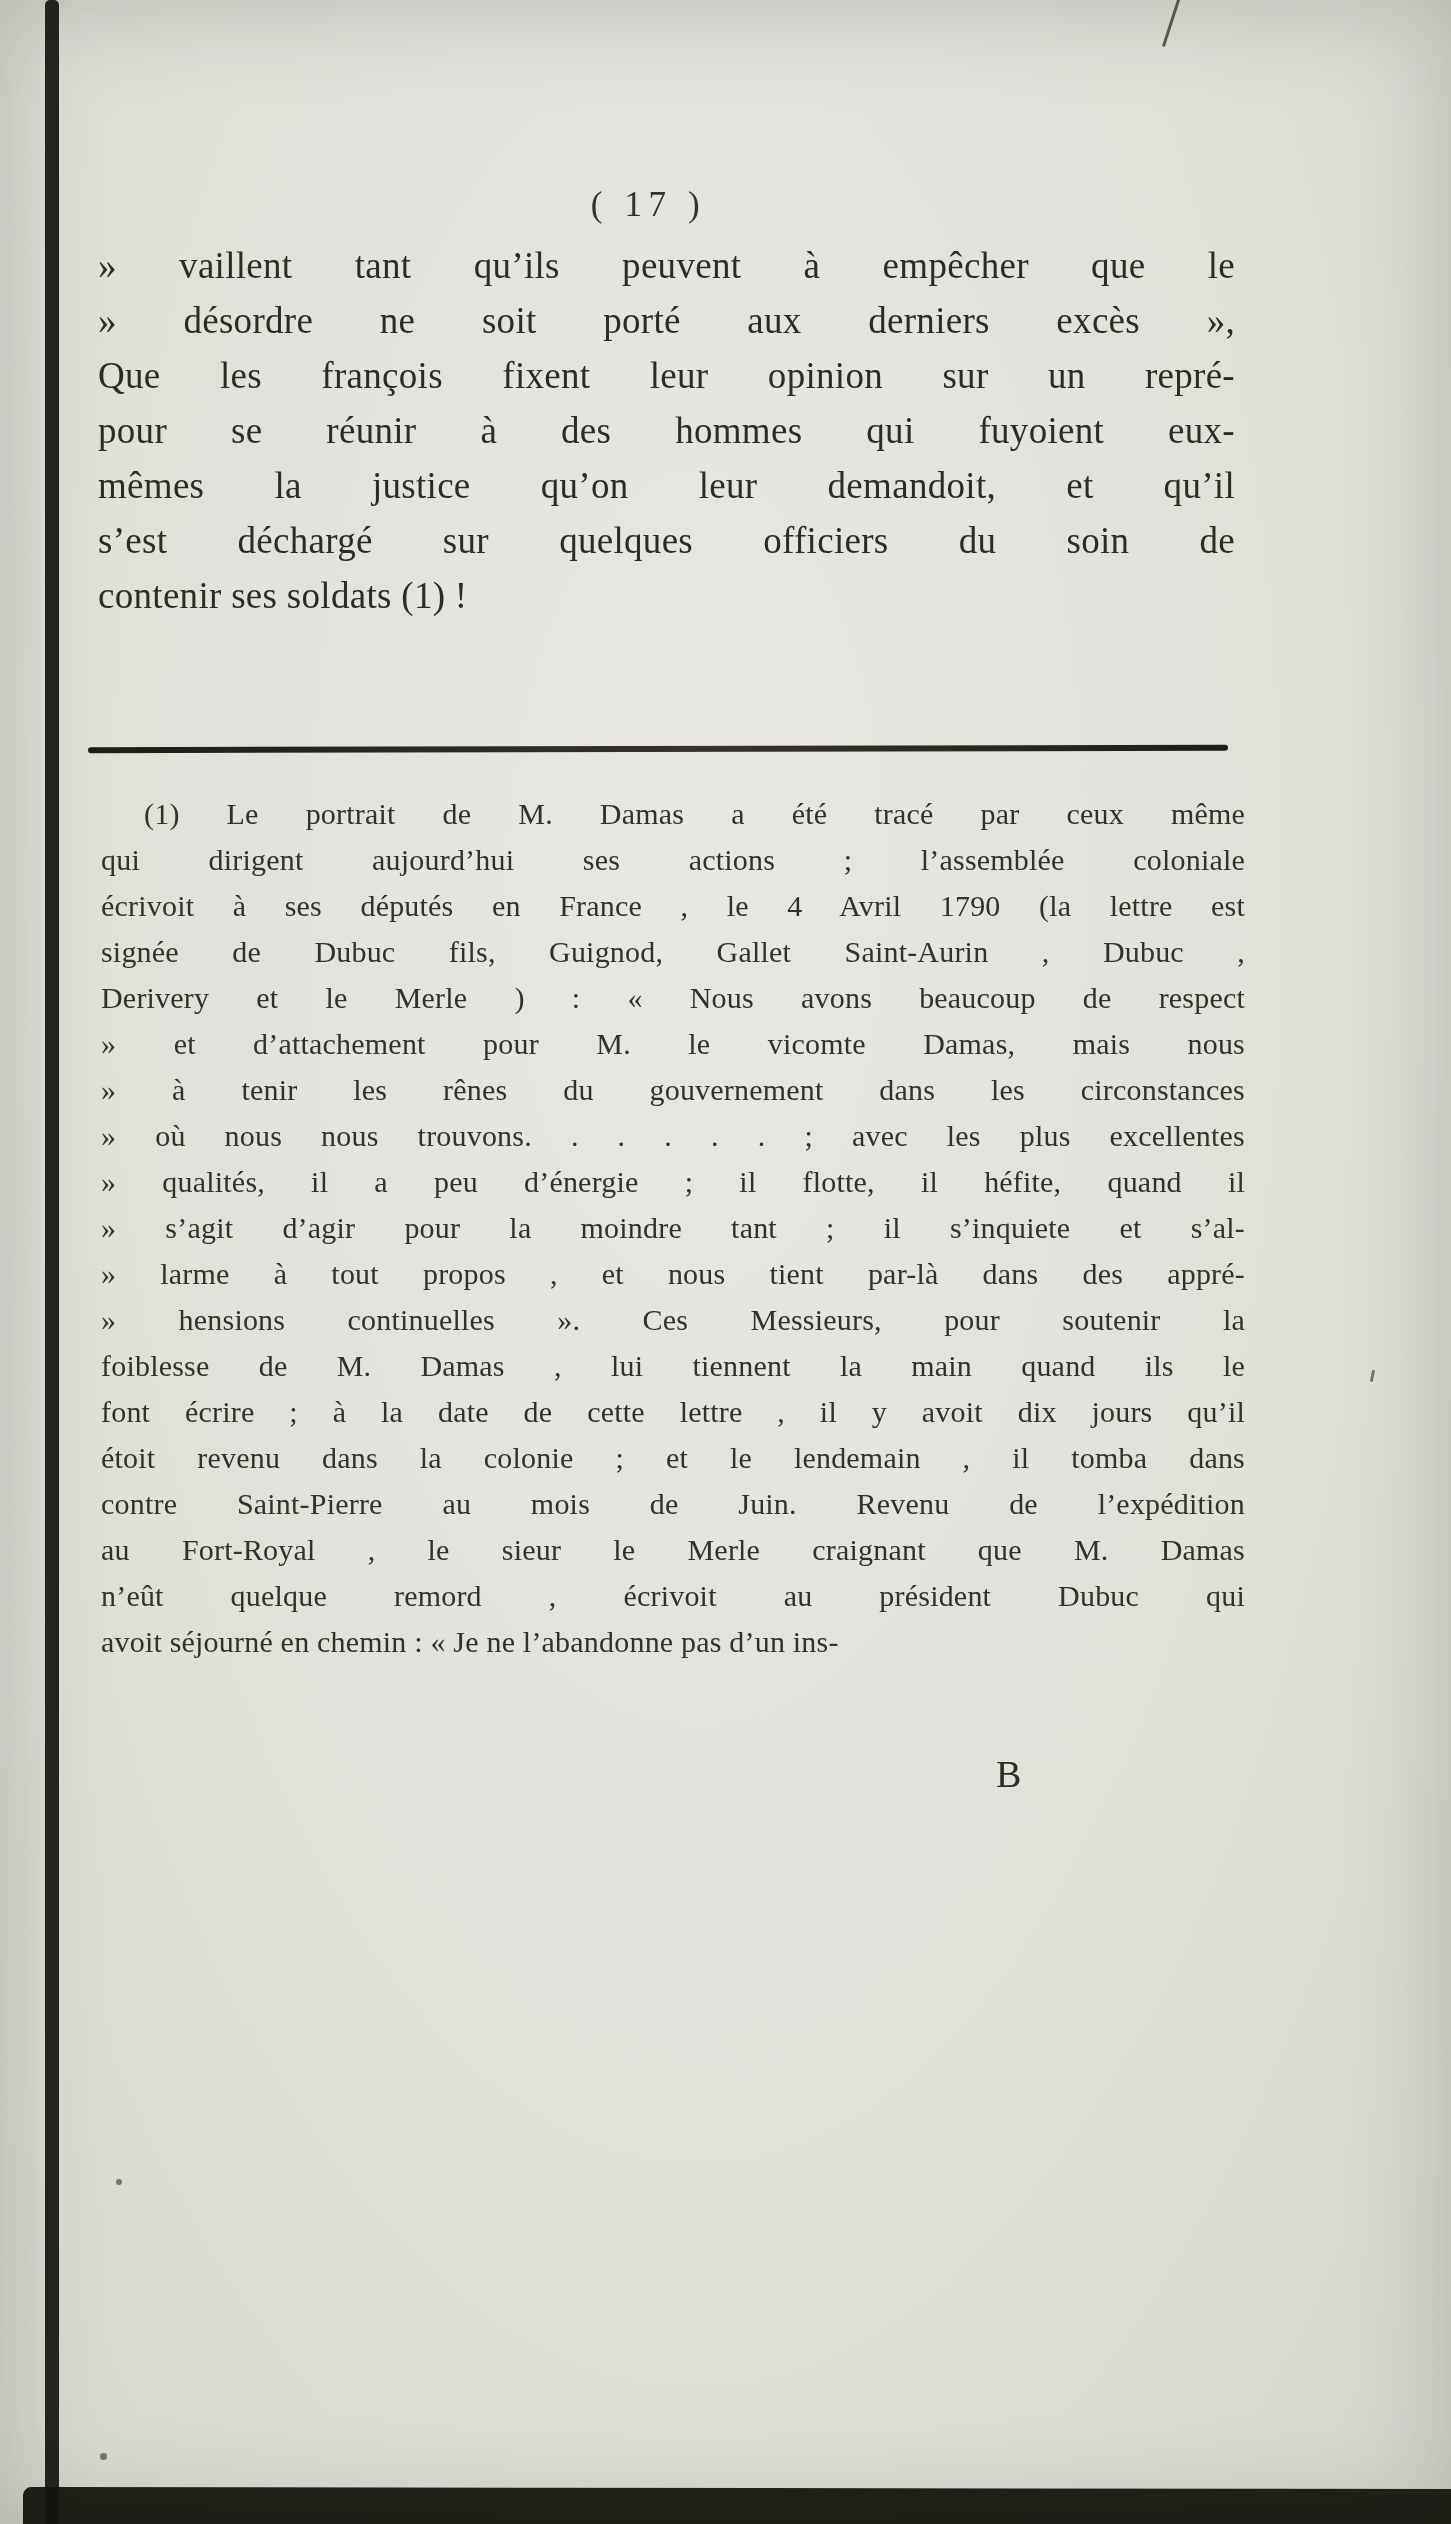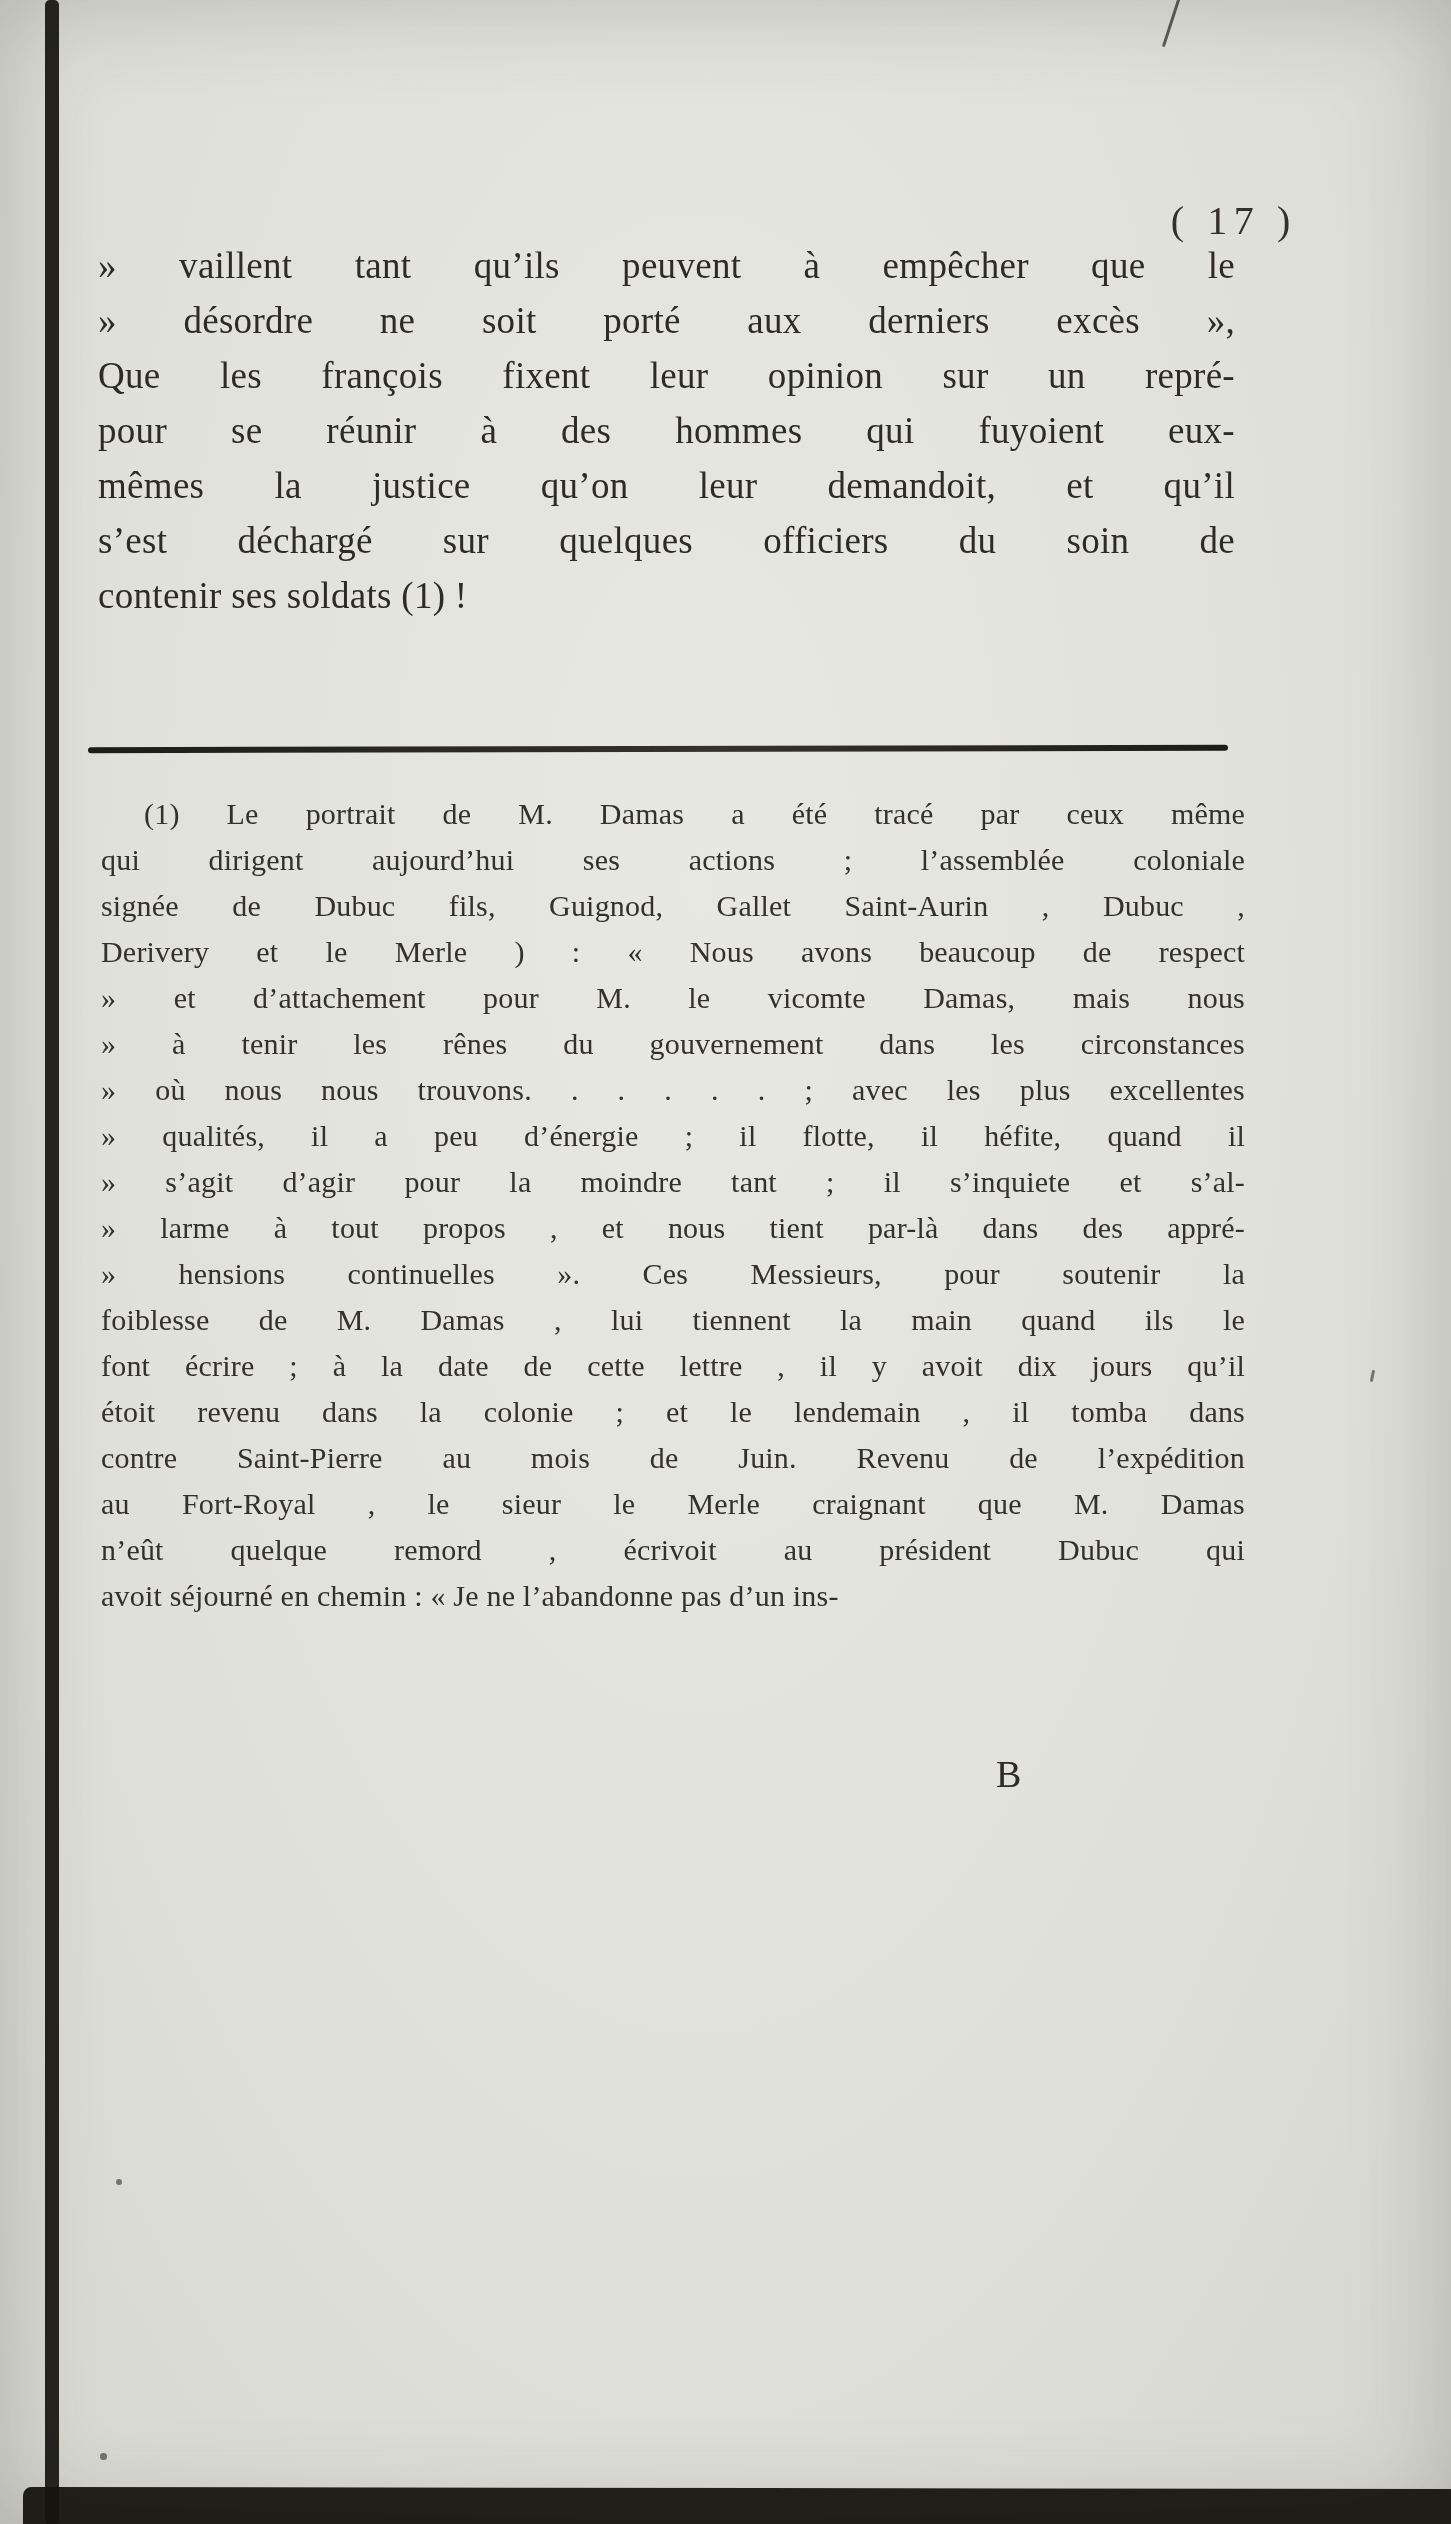--- a/index.html
+++ b/index.html
@@ -27,22 +27,22 @@
     position: absolute; left: 1170px; top: -5px; width: 2.5px; height: 53px;
     background: #3a382f; transform: rotate(18deg); border-radius: 1.7px; opacity: .8;
   }
   .speck { position: absolute; background: #4a473c; border-radius: 50%; opacity: .7; }
   .speck.s1 { left: 116px; top: 2179px; width: 5.8px; height: 5.8px; }
   .speck.s2 { left: 100px; top: 2453px; width: 6.6px; height: 6.6px; }
   .speck.s3 { left: 1371px; top: 1370px; width: 3.3px; height: 11.6px; border-radius: 2.5px; transform: rotate(12deg); }
 
   .page-number {
     position: absolute; top: 185px; left: 0; width: 1297px;
-    text-align: right;
-    font-size: 40px; letter-spacing: 6.6px; color: #33312a; margin-top: 12px;
+    text-align: center;
+    font-size: 35px; letter-spacing: 6.6px; color: #33312a;
   }
 
   .body-text {
     position: absolute; top: 238px; left: 98px; width: 1137px;
     font-size: 37px; line-height: 55px; letter-spacing: 0.3px;
     color: #2d2b24;
   }
   .body-text .line { white-space: nowrap; }
   .body-text .line.j { white-space: normal; text-align: justify; text-align-last: justify; }
 
@@ -89,20 +89,21 @@
     <div class="line j">mêmes la justice qu’on leur demandoit, et qu’il</div>
     <div class="line j">s’est déchargé sur quelques officiers du soin de</div>
     <div class="line">contenir ses soldats (1) !</div>
   </div>
 
   <hr class="rule">
 
   <div class="footnote">
     <div class="line j indent">(1) Le portrait de M. Damas a été tracé par ceux même</div>
     <div class="line j">qui dirigent aujourd’hui ses actions ; l’assemblée coloniale</div>
+    <div class="line j">écrivoit à ses députés en France , le 4 Avril 1790 (la lettre est</div>
     <div class="line j">signée de Dubuc fils, Guignod, Gallet Saint-Aurin , Dubuc ,</div>
     <div class="line j">Derivery et le Merle ) : « Nous avons beaucoup de respect</div>
     <div class="line j">» et d’attachement pour M. le vicomte Damas, mais nous</div>
     <div class="line j">» à tenir les rênes du gouvernement dans les circonstances</div>
     <div class="line j">» où nous nous trouvons. . . . . . ; avec les plus excellentes</div>
     <div class="line j">» qualités, il a peu d’énergie ; il flotte, il héfite, quand il</div>
     <div class="line j">» s’agit d’agir pour la moindre tant ; il s’inquiete et s’al-</div>
     <div class="line j">» larme à tout propos , et nous tient par-là dans des appré-</div>
     <div class="line j">» hensions continuelles ». Ces Messieurs, pour soutenir la</div>
     <div class="line j">foiblesse de M. Damas , lui tiennent la main quand ils le</div>

